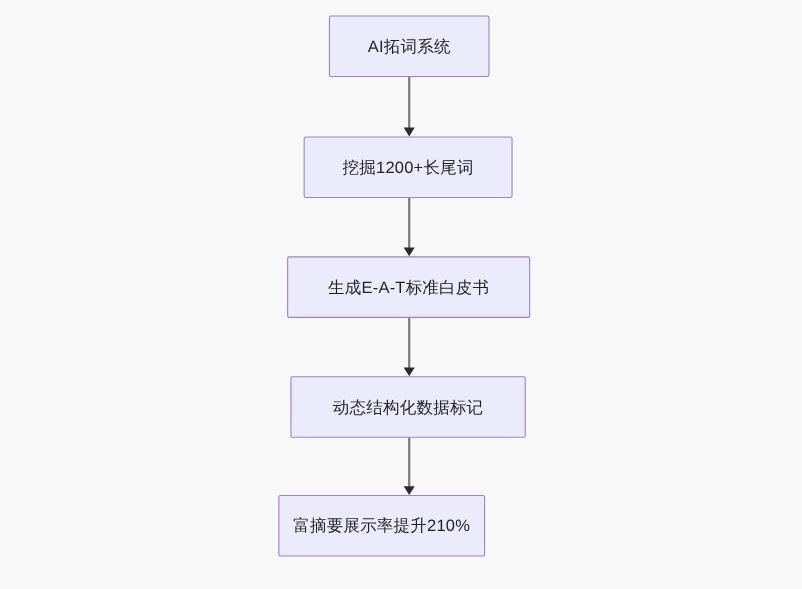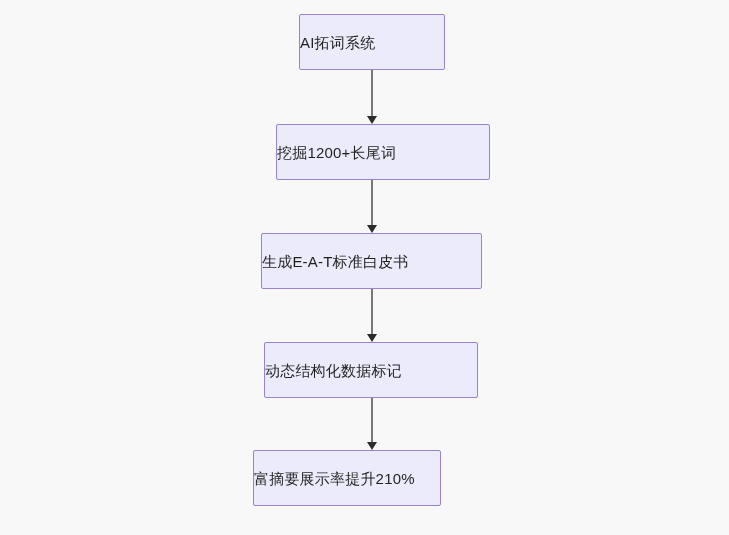--- a/index.html
+++ b/index.html
@@ -19,21 +19,21 @@
     height: 535px;
   }
   .node {
     position: absolute;
     box-sizing: border-box;
     background: #ecebfb;
     border: 1.4px solid #9a82ce;
     border-radius: 2px;
     display: flex;
     align-items: center;
-    justify-content: flex-start;
+    justify-content: center;
     color: #1f2020;
     font-size: 15px;
     line-height: 1;
     letter-spacing: 0.2px;
     white-space: nowrap;
   }
   .node-label {
     display: block;
   }
   .edge {
@@ -76,21 +76,21 @@
   </div>
   <div class="edge" style="left: 371px; top: 398px; width: 2px; height: 52px;">
     <div class="edge-line" style="height: 45px;"></div>
     <div class="edge-arrow" style="top: 44px;"></div>
   </div>
 
   <div class="node" style="left: 299px; top: 14px; width: 146px; height: 56px;">
     <span class="node-label">AI拓词系统</span>
   </div>
 
-  <div class="node" style="left: 276px; top: 124px; width: 214px; height: 56px;">
+  <div class="node" style="left: 276px; top: 124px; width: 190px; height: 56px;">
     <span class="node-label">挖掘1200+长尾词</span>
   </div>
 
   <div class="node" style="left: 261px; top: 233px; width: 221px; height: 56px;">
     <span class="node-label">生成E-A-T标准白皮书</span>
   </div>
 
   <div class="node" style="left: 264px; top: 342px; width: 214px; height: 56px;">
     <span class="node-label">动态结构化数据标记</span>
   </div>

